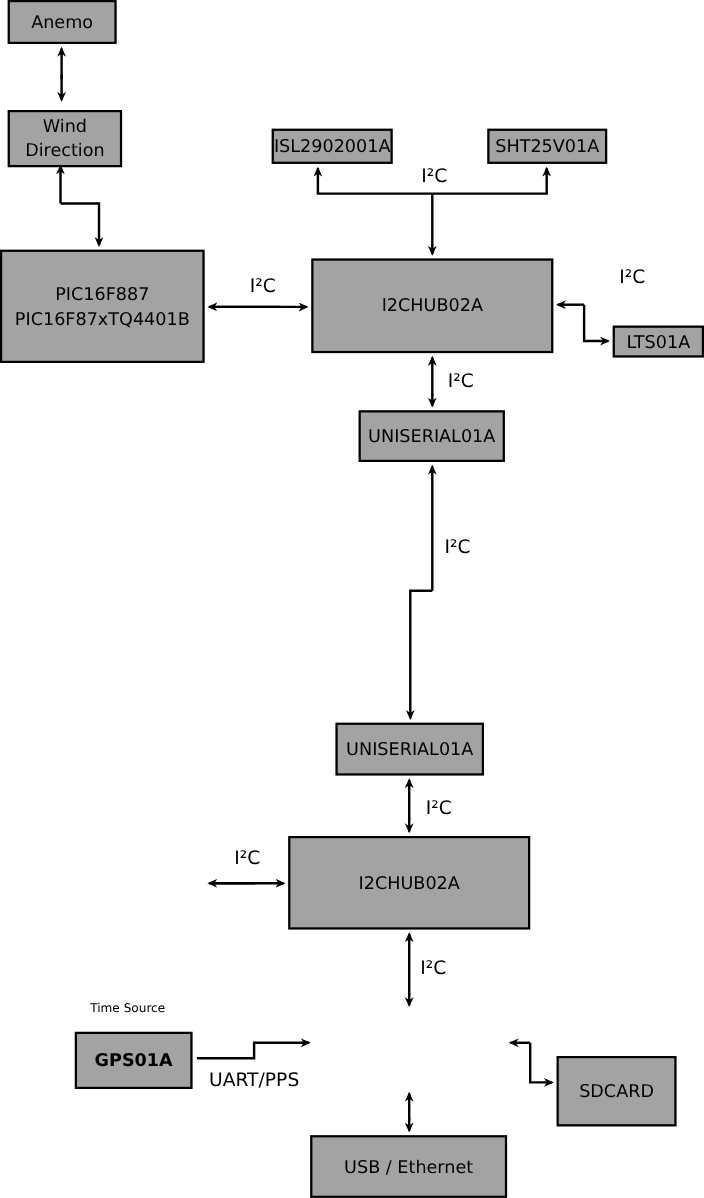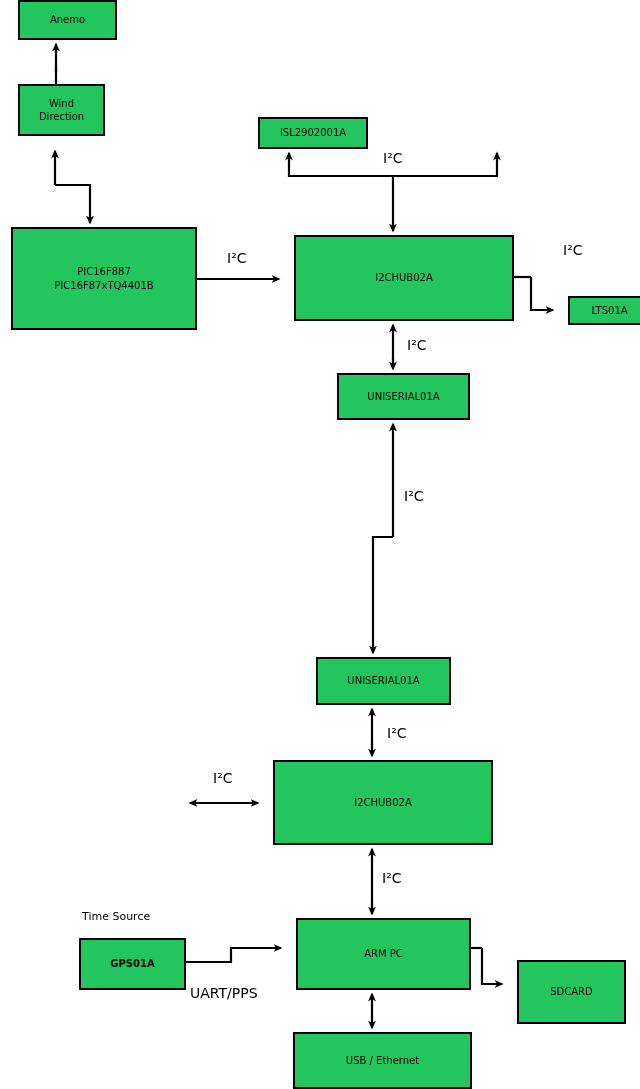--- a/index.html
+++ b/index.html
@@ -22,35 +22,34 @@
     left: 0;
     top: 0;
     width: 640px;
     height: 1089px;
     pointer-events: none;
   }
   .node {
     position: absolute;
     box-sizing: border-box;
     border: 2px solid #000000;
-    background: #22c55e;
+    background: #a3a3a3;
     display: flex;
     align-items: center;
     justify-content: center;
     text-align: center;
-    font-size: 10px;
+    font-size: 16px;
     line-height: 1.35;
     color: #000000;
     z-index: 2;
-    margin-left: 11px;
   }
   .node span { display: block; }
   .edge-label {
     position: absolute;
-    font-size: 14px;
+    font-size: 17px;
     color: #000000;
     white-space: nowrap;
     z-index: 3;
     background: transparent;
   }
   .free-label {
     position: absolute;
     font-size: 11px;
     color: #000000;
     white-space: nowrap;
@@ -109,38 +108,41 @@
 
       <path d="M372,1018 L372,994"></path>
       <path d="M372,1016 L372,1028"></path>
     </g>
   </svg>
 
   <div class="node" style="left:7px;top:0px;width:99px;height:40px;">
     <span>Anemo</span>
   </div>
 
-  <div class="node" style="left:7px;top:84px;width:87px;height:52px;">
+  <div class="node" style="left:7px;top:100px;width:104px;height:52px;">
     <div>
       <span>Wind</span>
       <span>Direction</span>
     </div>
   </div>
 
   <div class="node" style="left:0px;top:227px;width:186px;height:103px;">
     <div>
       <span>PIC16F887</span>
       <span>PIC16F87xTQ4401B</span>
     </div>
   </div>
 
   <div class="node" style="left:247px;top:117px;width:110px;height:32px;">
     <span>ISL2902001A</span>
   </div>
 
+  <div class="node" style="left:443px;top:117px;width:109px;height:32px;">
+    <span>SHT25V01A</span>
+  </div>
 
   <div class="node" style="left:283px;top:235px;width:220px;height:86px;">
     <span>I2CHUB02A</span>
   </div>
 
   <div class="node" style="left:557px;top:296px;width:83px;height:29px;">
     <span>LTS01A</span>
   </div>
 
   <div class="node" style="left:326px;top:373px;width:133px;height:47px;">
@@ -153,37 +155,34 @@
 
   <div class="node" style="left:262px;top:760px;width:220px;height:85px;">
     <span>I2CHUB02A</span>
   </div>
 
 
   <div class="node" style="left:68px;top:938px;width:107px;height:52px;font-weight:bold;">
     <span>GPS01A</span>
   </div>
 
-  <div class="node" style="left:285px;top:918px;width:175px;height:72px;">
-    <span>ARM PC</span>
-  </div>
 
   <div class="node" style="left:506px;top:960px;width:109px;height:64px;">
     <span>SDCARD</span>
   </div>
 
   <div class="node" style="left:282px;top:1032px;width:179px;height:57px;">
     <span>USB / Ethernet</span>
   </div>
 
   <div class="edge-label" style="left:383px;top:150px;">I²C</div>
   <div class="edge-label" style="left:227px;top:250px;">I²C</div>
   <div class="edge-label" style="left:563px;top:242px;">I²C</div>
   <div class="edge-label" style="left:407px;top:337px;">I²C</div>
   <div class="edge-label" style="left:404px;top:488px;">I²C</div>
   <div class="edge-label" style="left:387px;top:725px;">I²C</div>
   <div class="edge-label" style="left:213px;top:770px;">I²C</div>
   <div class="edge-label" style="left:382px;top:870px;">I²C</div>
-  <div class="edge-label" style="left:190px;top:972px;margin-top:13px;">UART/PPS</div>
+  <div class="edge-label" style="left:190px;top:972px;">UART/PPS</div>
 
   <div class="free-label" style="left:82px;top:910px;">Time Source</div>
 
 </div>
 
 </body></html>

